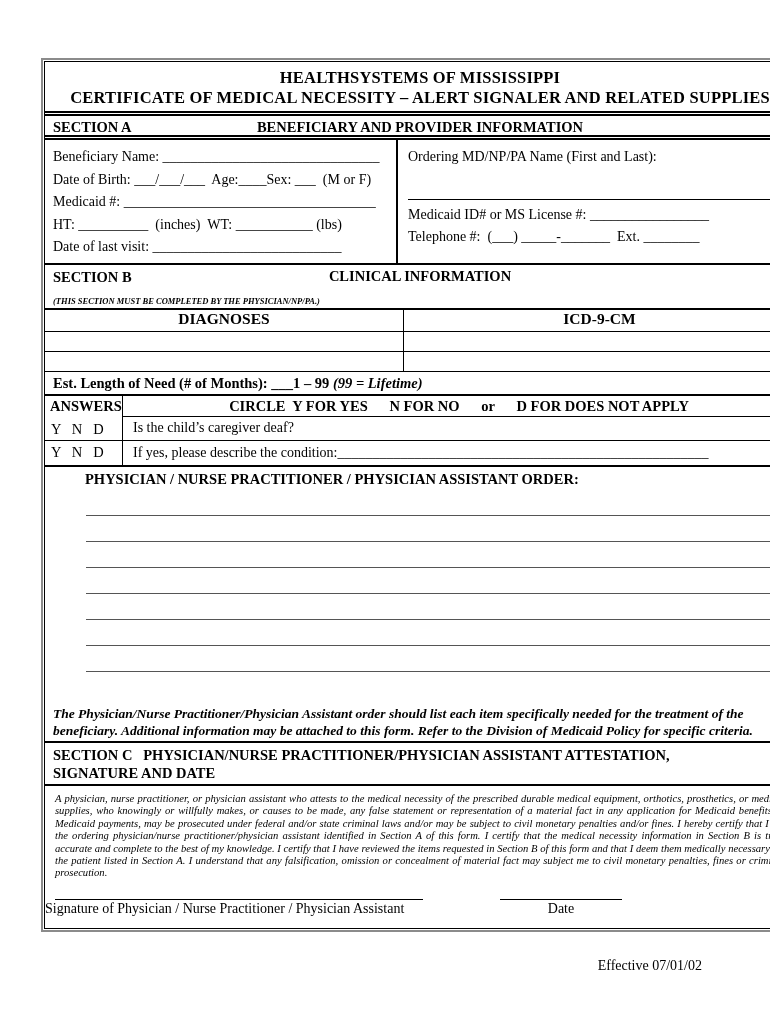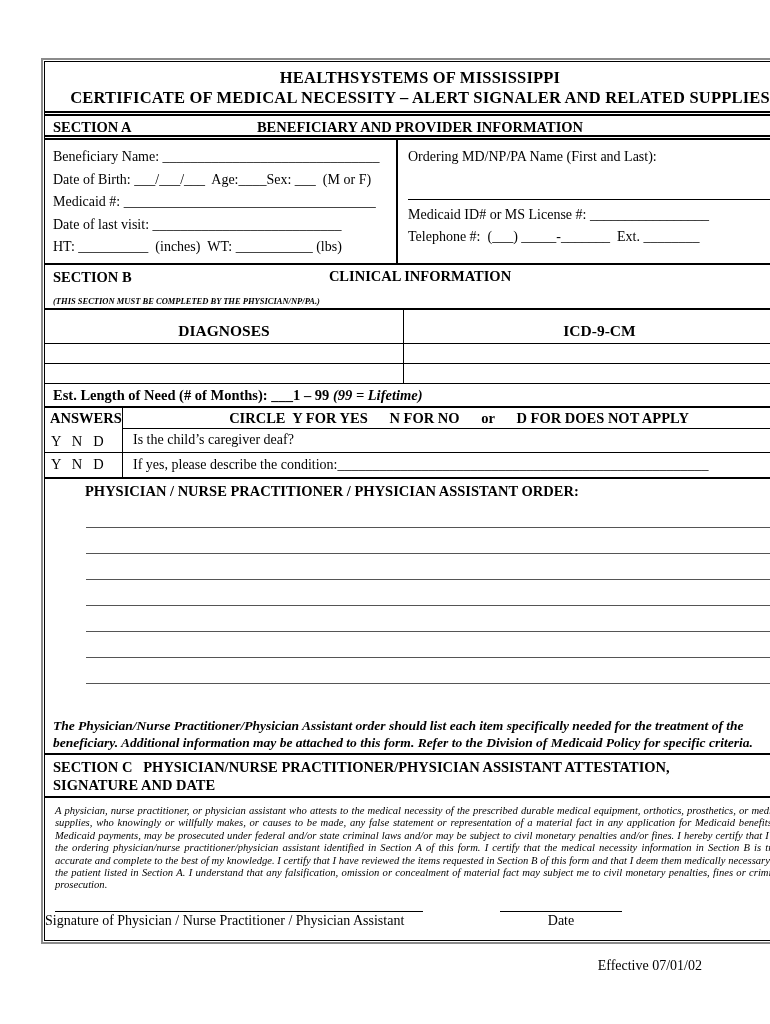--- a/index.html
+++ b/index.html
@@ -43,21 +43,21 @@
   .secb-bar .bar-label { font-weight: bold; font-size: 14.5px; }
   .secb-bar .bar-heading { position: absolute; left: 0; right: 0; top: 3px; text-align: center; font-weight: bold; font-size: 14.5px; }
   .secb-note { font-weight: bold; font-style: italic; font-size: 8.5px; margin-top: 10px; }
 
   
   .diag-row { display: flex; border-bottom: 1.5px solid #000; }
   .diag-row:last-of-type { border-bottom: 2px solid #000; }
   .diag-cell-left  { width: 359px; border-right: 1.5px solid #000; }
   .diag-cell-right { flex: 1; }
   .diag-header .diag-cell-left, .diag-header .diag-cell-right {
-    text-align: center; font-weight: bold; font-size: 15.5px; padding: 12px 0 3px;
+    text-align: center; font-weight: bold; font-size: 15.5px; padding: 0 0 3px;
   }
   .diag-empty { height: 19px; }
 
   
   .est-row { padding: 3px 8px 2px; font-weight: bold; font-size: 14.5px; border-bottom: 2px solid #000; }
   .est-italic { font-style: italic; }
 
   
   .ans-top { display: flex; border-bottom: 1.5px solid #000; }
   .ans-col1 { width: 78px; border-right: 1.5px solid #000; display: flex; flex-direction: column; justify-content: space-between; }
@@ -108,22 +108,22 @@
   <div class="section-bar">
     <span class="bar-label">SECTION A</span>
     <span class="bar-heading">BENEFICIARY AND PROVIDER INFORMATION</span>
   </div>
 
   <div class="seca-content">
     <div class="seca-left">
       <div class="field line">Beneficiary Name: _______________________________</div>
       <div class="field line">Date of Birth: ___/___/___  Age:____Sex: ___  (M or F)</div>
       <div class="field line">Medicaid #: ____________________________________</div>
+      <div class="field line">HT: __________  (inches)  WT: ___________ (lbs)</div>
       <div class="field line">Date of last visit: ___________________________</div>
-      <div class="field line">HT: __________  (inches)  WT: ___________ (lbs)</div>
     </div>
     <div class="seca-right">
       <div class="field line">Ordering MD/NP/PA Name (First and Last):</div>
       <div class="blank-underline" style="margin-top:14px"></div>
       <div class="field line">Medicaid ID# or MS License #: _________________</div>
       <div class="field line">Telephone #:  (___) _____-_______  Ext. ________</div>
     </div>
   </div>
 
   <div class="secb-bar">

